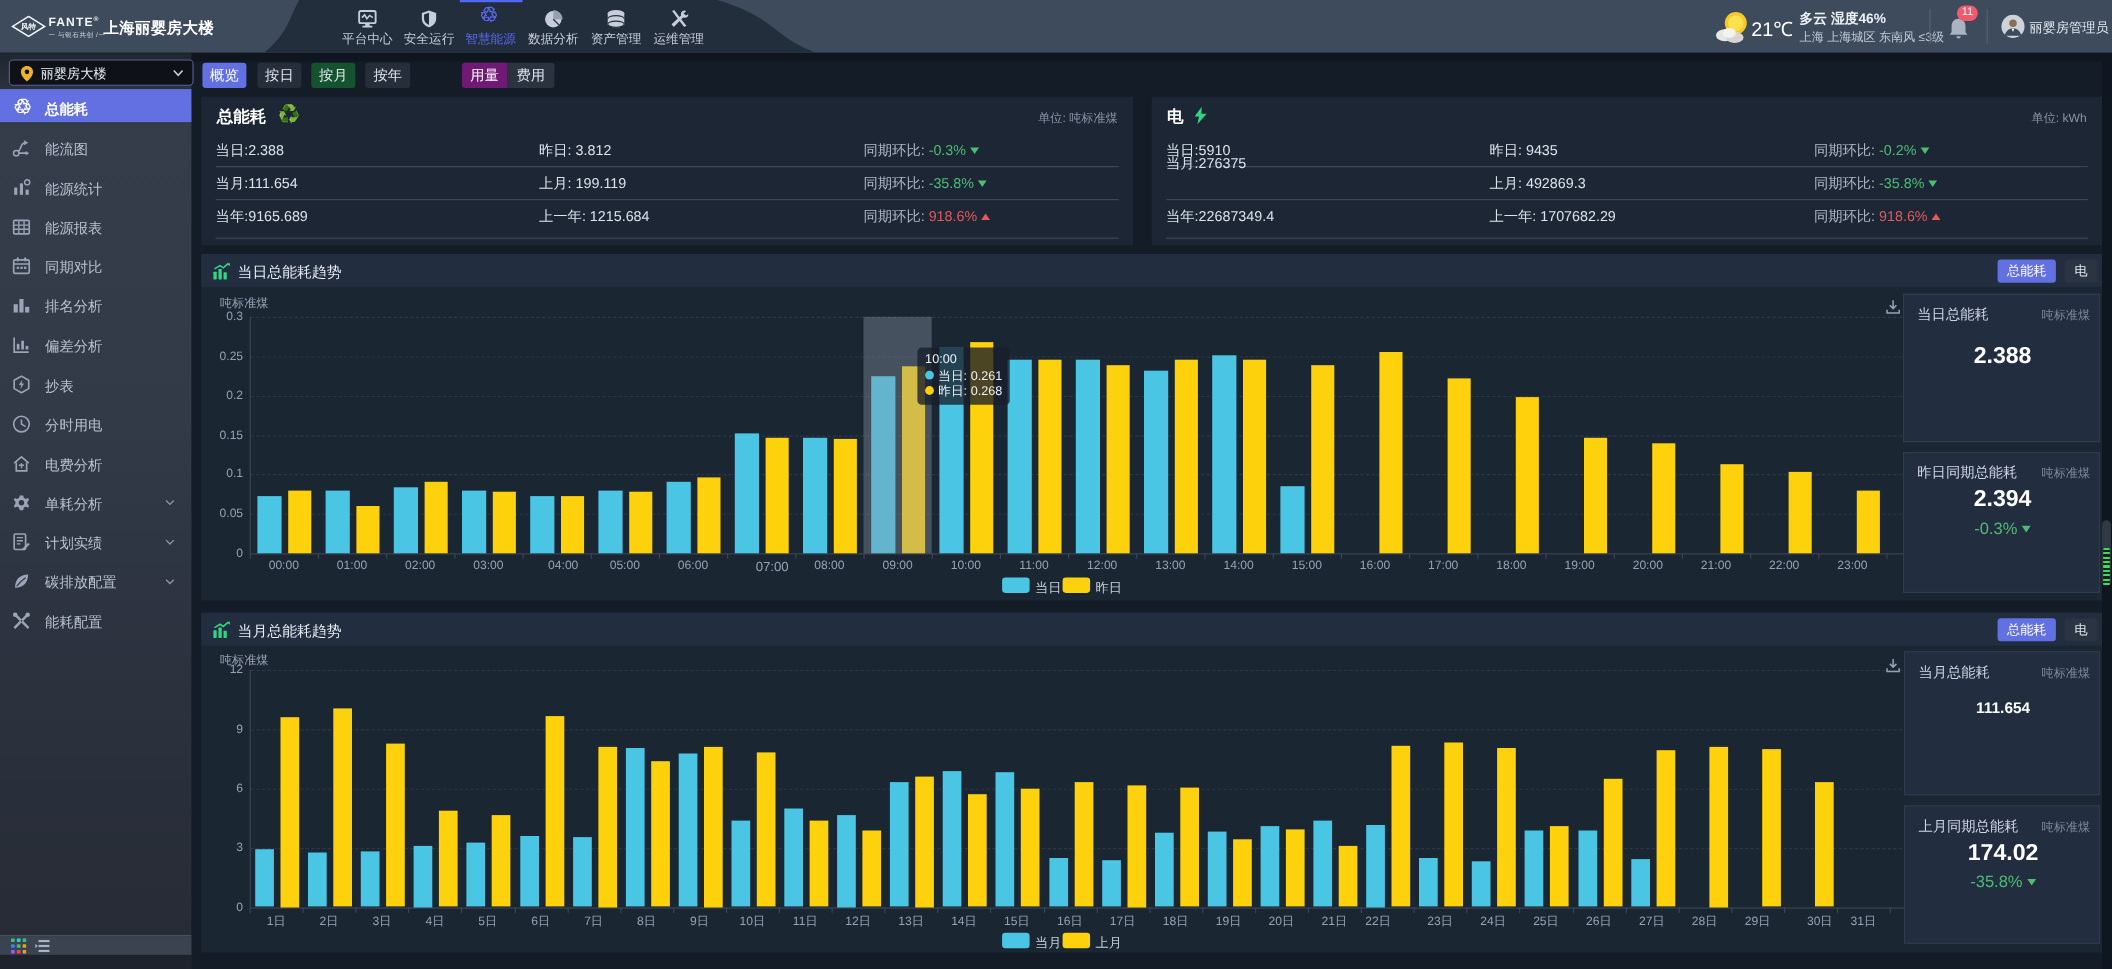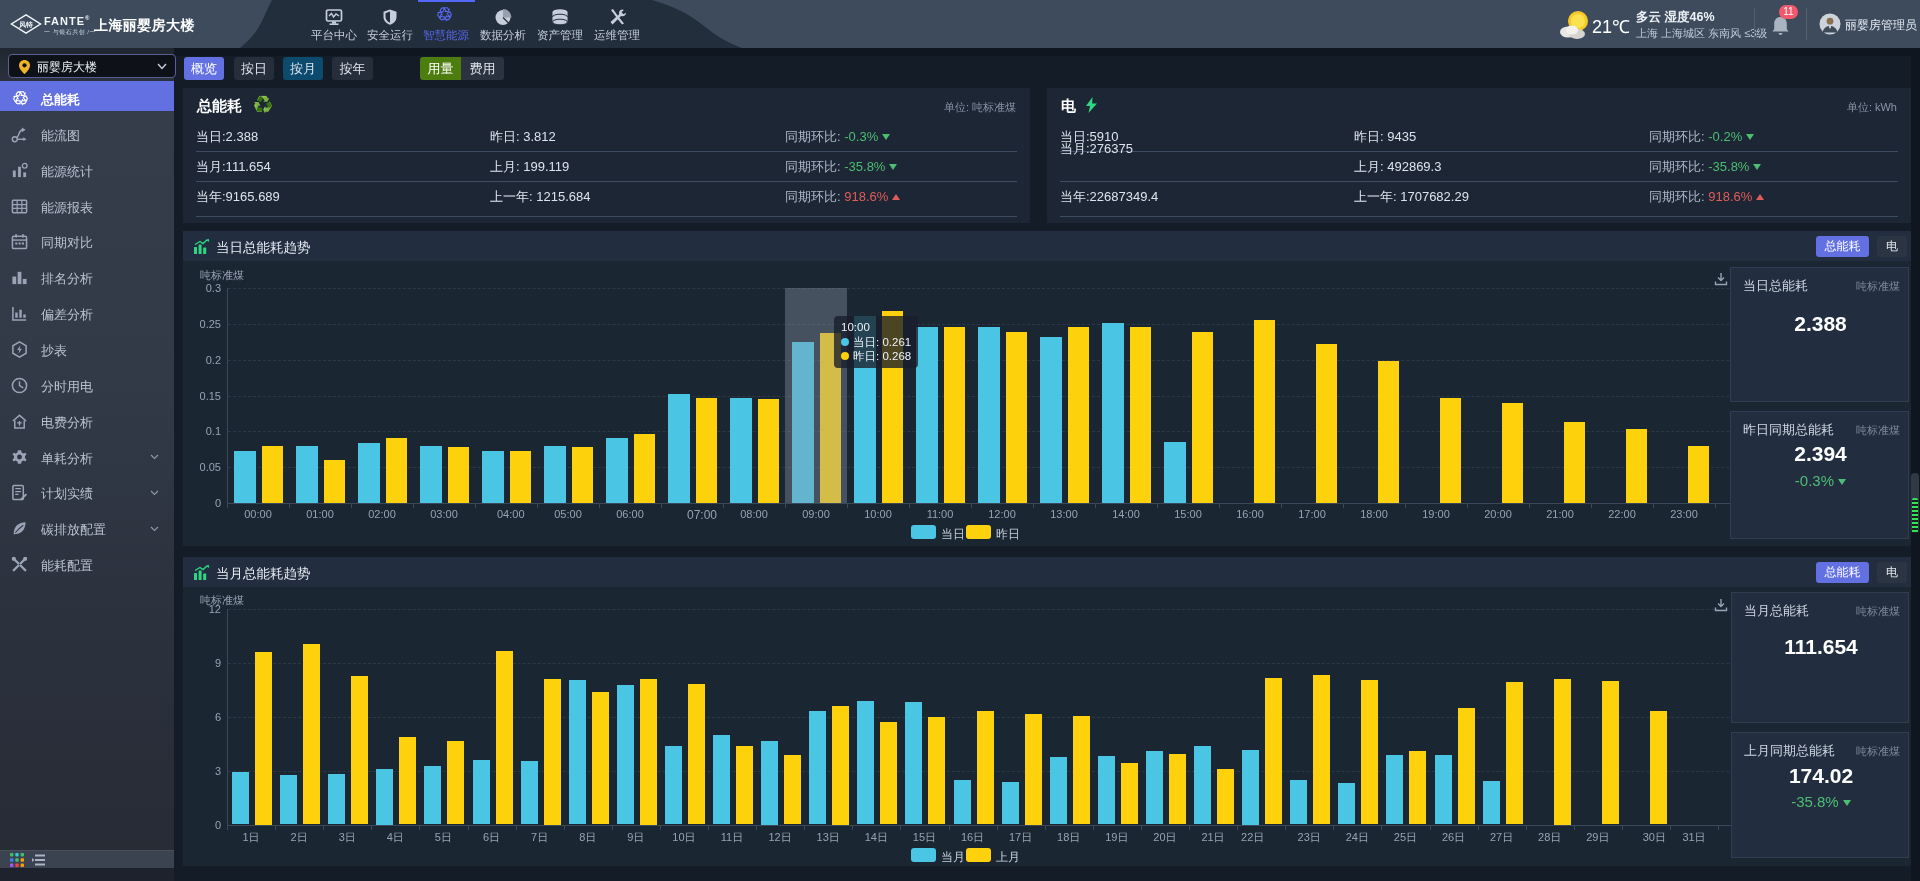--- a/index.html
+++ b/index.html
@@ -211,23 +211,23 @@
       <rect x="3" y="1.5" width="10" height="2" fill="#aab4c4"></rect>
           <rect x="3" y="6" width="10" height="2" fill="#aab4c4"></rect>
           <rect x="3" y="10.5" width="10" height="2" fill="#aab4c4"></rect>
           <polygon points="0,5 2.4,7 0,9" fill="#aab4c4"></polygon>
     </svg>
   </div>
 </div>
 
 <div class="abs" style="left:184px;top:57px;width:40px;height:23px;background:#6370e1;border-radius:3px;color:#fff;font-size:13px;text-align:center;line-height:23px">概览</div>
 <div class="abs" style="left:234px;top:57px;width:40px;height:23px;background:#272e3b;border-radius:3px;color:#dfe5ee;font-size:13px;text-align:center;line-height:23px">按日</div>
-<div class="abs" style="left:283px;top:57px;width:40px;height:23px;background:#0c4a6e;border-radius:3px;color:#dfe5ee;font-size:13px;text-align:center;line-height:23px">按月</div>
+<div class="abs" style="left:283px;top:57px;width:40px;height:23px;background:#14532d;border-radius:3px;color:#dfe5ee;font-size:13px;text-align:center;line-height:23px">按月</div>
 <div class="abs" style="left:332px;top:57px;width:41px;height:23px;background:#272e3b;border-radius:3px;color:#dfe5ee;font-size:13px;text-align:center;line-height:23px">按年</div>
-<div class="abs" style="left:420px;top:57px;width:41px;height:23px;background:#4d7c0f;border-radius:3px 0 0 3px;color:#fff;font-size:13px;text-align:center;line-height:23px">用量</div>
+<div class="abs" style="left:420px;top:57px;width:41px;height:23px;background:#701a75;border-radius:3px 0 0 3px;color:#fff;font-size:13px;text-align:center;line-height:23px">用量</div>
 <div class="abs" style="left:461px;top:57px;width:43px;height:23px;background:#2b3340;border-radius:0 3px 3px 0;color:#dfe5ee;font-size:13px;text-align:center;line-height:23px">费用</div>
 
 <div class="abs" style="left:183px;top:88px;width:847px;height:135px;background:#1c2634">
 <div class="abs" style="left:14px;top:9px;font-size:15px;font-weight:bold;color:#fff">总能耗</div>
 <div class="abs" style="left:70px;top:8px;font-size:16px;line-height:18px">♻️</div>
 <div class="abs" style="right:14px;top:12px;font-size:11px;color:#8a94a6">单位: 吨标准煤</div>
 <div class="abs" style="left:13px;top:40px;font-size:13px;color:#dde3ec">当日:2.388</div>
 <div class="abs" style="left:307px;top:40px;font-size:13px;color:#dde3ec">昨日: 3.812</div>
 <div class="abs" style="left:602px;top:40px;font-size:13px;color:#aeb8c8">同期环比: <span style="color:#4dbd74">-0.3%</span>&nbsp;<span style="display:inline-block;width:0;height:0;border-left:4px solid transparent;border-right:4px solid transparent;border-top:6px solid #4dbd74;vertical-align:1px"></span></div>
 <div class="abs" style="left:13px;top:63px;width:821px;height:1px;background:#3d4c61"></div>
@@ -284,21 +284,21 @@
 <div class="abs" style="left:45px;top:92.8px;width:1671px;height:0;border-top:1px dashed #2c3749"></div>
 <div class="abs" style="left:0px;top:86.8px;width:38px;text-align:right;font-size:11px;color:#98a2b4">0.25</div>
 <div class="abs" style="left:45px;top:57.0px;width:1671px;height:0;border-top:1px dashed #2c3749"></div>
 <div class="abs" style="left:0px;top:51.0px;width:38px;text-align:right;font-size:11px;color:#98a2b4">0.3</div>
 <div class="abs" style="left:44px;top:57px;width:1px;height:215px;background:#3c4759"></div>
 <div class="abs" style="left:44px;top:272px;width:1672px;height:1px;background:#3c4759"></div>
 <div class="abs" style="left:50px;top:277px;width:50px;text-align:center;font-size:11px;color:#98a2b4">00:00</div>
 <div class="abs" style="left:112px;top:277px;width:50px;text-align:center;font-size:11px;color:#98a2b4">01:00</div>
 <div class="abs" style="left:174px;top:277px;width:50px;text-align:center;font-size:11px;color:#98a2b4">02:00</div>
 <div class="abs" style="left:236px;top:277px;width:50px;text-align:center;font-size:11px;color:#98a2b4">03:00</div>
-<div class="abs" style="left:314px;top:277px;width:50px;font-size:11px;color:#98a2b4">04:00</div>
+<div class="abs" style="left:304px;top:277px;width:50px;text-align:center;font-size:11px;color:#98a2b4">04:00</div>
 <div class="abs" style="left:360px;top:277px;width:50px;text-align:center;font-size:11px;color:#98a2b4">05:00</div>
 <div class="abs" style="left:422px;top:277px;width:50px;text-align:center;font-size:11px;color:#98a2b4">06:00</div>
 <div class="abs" style="left:484px;top:277px;width:50px;text-align:right;font-size:12px;color:#98a2b4">07:00</div>
 <div class="abs" style="left:546px;top:277px;width:50px;text-align:center;font-size:11px;color:#98a2b4">08:00</div>
 <div class="abs" style="left:608px;top:277px;width:50px;text-align:center;font-size:11px;color:#98a2b4">09:00</div>
 <div class="abs" style="left:670px;top:277px;width:50px;text-align:center;font-size:11px;color:#98a2b4">10:00</div>
 <div class="abs" style="left:732px;top:277px;width:50px;text-align:center;font-size:11px;color:#98a2b4">11:00</div>
 <div class="abs" style="left:794px;top:277px;width:50px;text-align:center;font-size:11px;color:#98a2b4">12:00</div>
 <div class="abs" style="left:856px;top:277px;width:50px;text-align:center;font-size:11px;color:#98a2b4">13:00</div>
 <div class="abs" style="left:918px;top:277px;width:50px;text-align:center;font-size:11px;color:#98a2b4">14:00</div>
@@ -546,21 +546,21 @@
 <div class="abs" style="left:758px;top:292px;font-size:12px;color:#c6cfdd">当月</div>
 <div class="abs" style="left:783px;top:291px;width:25px;height:14px;border-radius:3px;background:#fdd20d"></div>
 <div class="abs" style="left:813px;top:292px;font-size:12px;color:#c6cfdd">上月</div>
 <svg class="abs" style="left:1531px;top:41px" width="14" height="14" viewBox="0 0 14 14">
         <path d="M7,1 L7,8 M4,5.5 L7,8.5 L10,5.5" stroke="#98a2b4" stroke-width="1.4" fill="none"></path>
         <path d="M1.5,9.5 L1.5,12.5 L12.5,12.5 L12.5,9.5" stroke="#98a2b4" stroke-width="1.4" fill="none"></path>
       </svg>
 <div class="abs" style="left:1548px;top:35px;width:178px;height:131px;background:#222e3f;border:1px solid #2f3c52">
 <div class="abs" style="left:12px;top:9px;font-size:13px;color:#cfd6e2">当月总能耗</div>
 <div class="abs" style="right:8px;top:11px;font-size:11px;color:#7f8a9c">吨标准煤</div>
-<div class="abs" style="left:0;top:42px;width:178px;text-align:center;font-size:21px;font-weight:bold;color:#fff">111.654</div>
+<div class="abs" style="left:0;top:42px;width:178px;text-align:center;font-size:14px;font-weight:bold;color:#fff">111.654</div>
 </div>
 <div class="abs" style="left:1548px;top:175px;width:178px;height:126px;background:#222e3f;border:1px solid #2f3c52">
 <div class="abs" style="left:12px;top:9px;font-size:13px;color:#cfd6e2">上月同期总能耗</div>
 <div class="abs" style="right:8px;top:11px;font-size:11px;color:#7f8a9c">吨标准煤</div>
 <div class="abs" style="left:0;top:31px;width:178px;text-align:center;font-size:21px;font-weight:bold;color:#fff">174.02</div>
 <div class="abs" style="left:0;top:60px;width:178px;text-align:center;font-size:15px;color:#4dbd74">-35.8% <span style="display:inline-block;width:0;height:0;border-left:4px solid transparent;border-right:4px solid transparent;border-top:6px solid #4dbd74;vertical-align:1px"></span></div>
 </div>
 </div>
 
 <div class="abs" style="left:1911px;top:56px;width:9px;height:825px;background:#10161f"></div>

